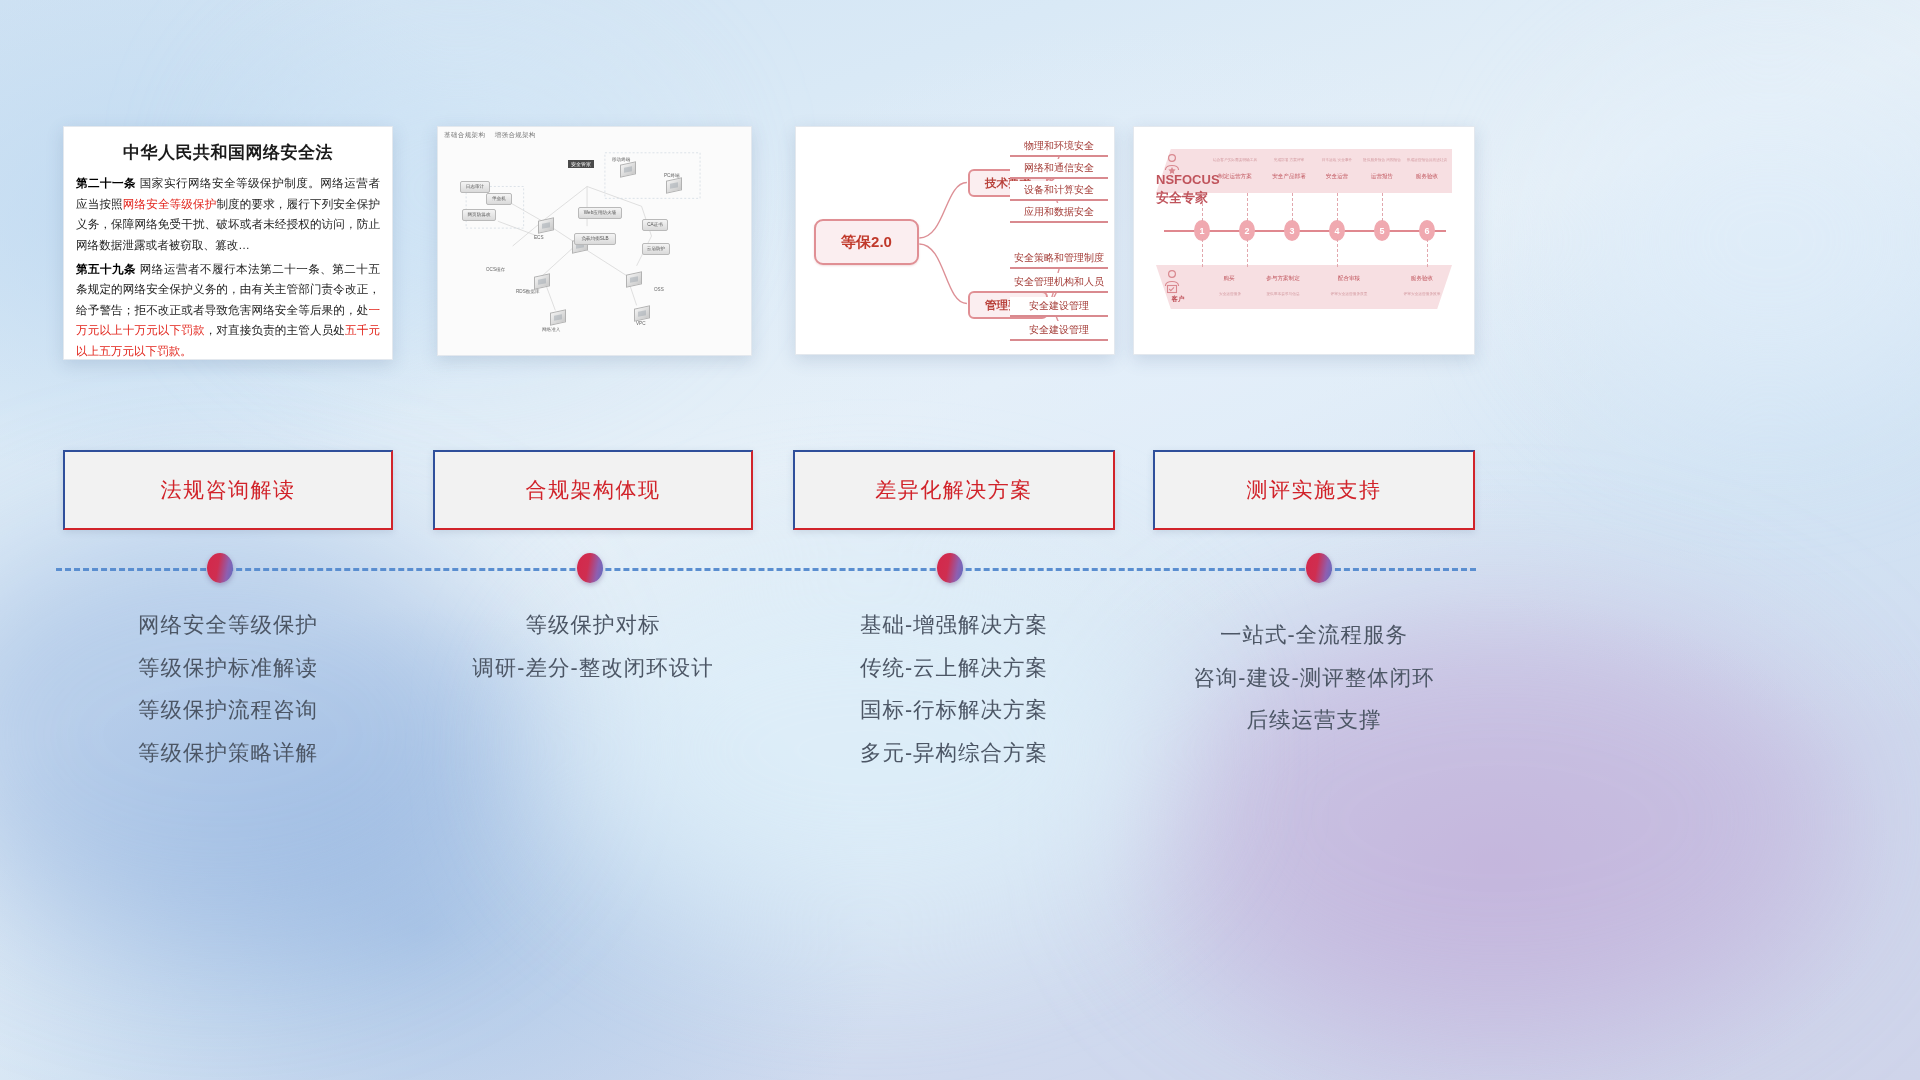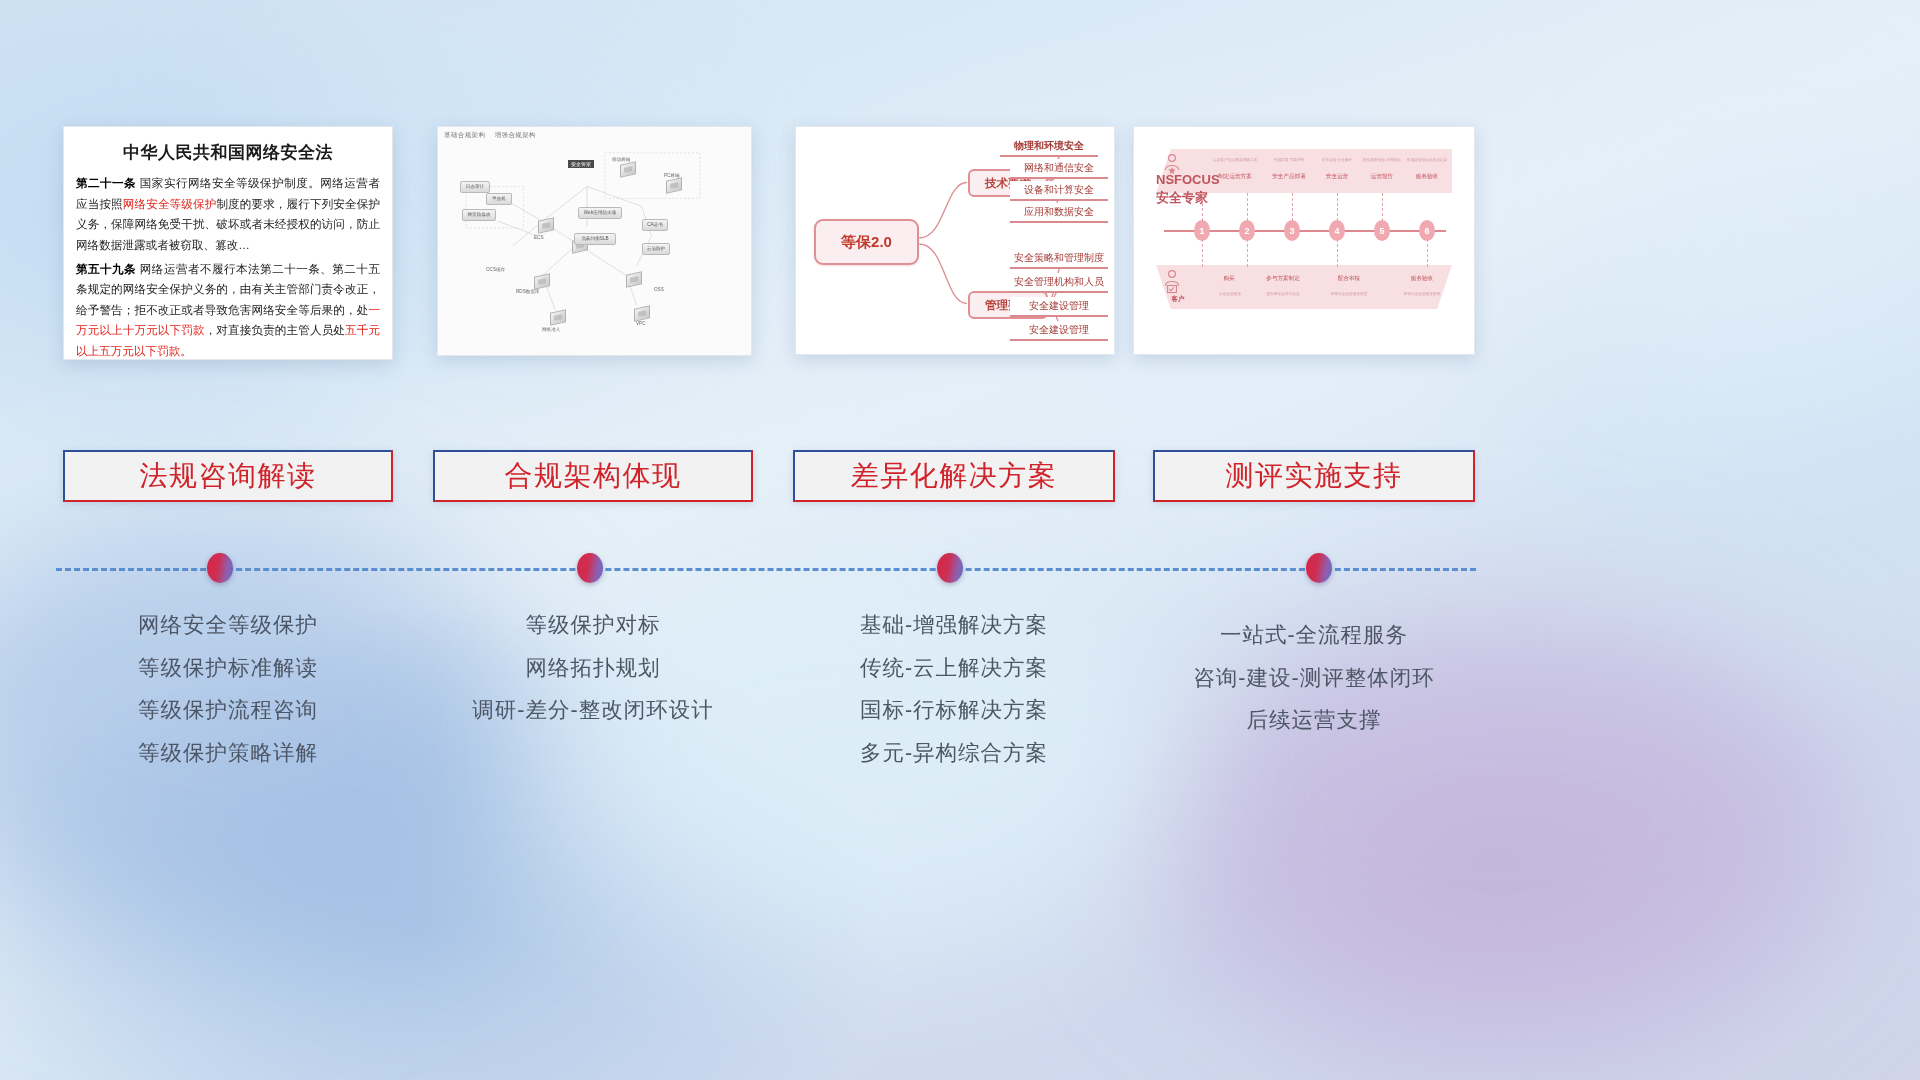--- a/index.html
+++ b/index.html
@@ -76,25 +76,25 @@
            background:#f0a9b0;color:#fff;font-size:9px;display:flex;
            align-items:center;justify-content:center;font-weight:bold;}
   .tl-t{position:absolute;font-size:5.6px;color:#c0545c;text-align:center;white-space:nowrap;}
   .tl-s{position:absolute;font-size:3.7px;color:#d39aa0;text-align:center;white-space:nowrap;}
   .tl-dash{position:absolute;width:1px;border-left:1px dashed #e2a6ac;}
   .tl-brand{position:absolute;font-size:13px;color:#c0545c;font-weight:bold;text-align:center;line-height:1.35;}
   .tl-icon{position:absolute;color:#e08f94;}
 
   
   .titles{position:absolute;top:450px;left:0;width:1920px;height:72px;}
-  .tbox{position:absolute;top:0;height:52px;background:#f2f2f2;
+  .tbox{position:absolute;top:0;height:80px;background:#f2f2f2;
         border-top:2px solid #2f4f9b;border-left:2px solid #2f4f9b;
         border-right:2px solid #d1232a;border-bottom:2px solid #d1232a;
         display:flex;align-items:center;justify-content:center;
-        font-size:28px;color:#d1232a;letter-spacing:1.5px;
+        font-size:21px;color:#d1232a;letter-spacing:1.5px;
         box-shadow:0 2px 7px rgba(60,90,130,.15);}
   #tbox-0{left:63px;  width:330px;}
   #tbox-1{left:433px; width:320px;}
   #tbox-2{left:793px; width:322px;}
   #tbox-3{left:1153px;width:322px;}
 
   
   .axis{position:absolute;top:568px;left:56px;width:1420px;height:0;
         border-top:3px dashed #5a8ed0;}
   .dot{position:absolute;width:26px;height:30px;border-radius:50%;
@@ -205,21 +205,21 @@
           <path d="M252,178 C262,178 262,157 272,157"></path>
           <path d="M252,178 C262,178 262,180 272,180"></path>
           <path d="M252,178 C262,178 262,204 272,204"></path>
         </g>
         <circle cx="254" cy="56" r="3" fill="#fff" stroke="#dd9096" stroke-width="1.2"></circle>
         <circle cx="254" cy="178" r="3" fill="#fff" stroke="#dd9096" stroke-width="1.2"></circle>
       </svg>
       <div class="mm-root">等保2.0</div>
       <div class="mm-branch" style="left:172px;top:42px;">技术要求</div>
       <div class="mm-branch" style="left:172px;top:164px;">管理要求</div>
-      <div class="mm-leaf" style="left:204px;top:10px;font-weight:bold;">物理和环境安全</div>
+      <div class="mm-leaf" style="left:214px;top:10px;">物理和环境安全</div>
       <div class="mm-leaf" style="left:214px;top:32px;">网络和通信安全</div>
       <div class="mm-leaf" style="left:214px;top:54px;">设备和计算安全</div>
       <div class="mm-leaf" style="left:214px;top:76px;">应用和数据安全</div>
       <div class="mm-leaf" style="left:214px;top:122px;">安全策略和管理制度</div>
       <div class="mm-leaf" style="left:214px;top:146px;">安全管理机构和人员</div>
       <div class="mm-leaf" style="left:214px;top:170px;">安全建设管理</div>
       <div class="mm-leaf" style="left:214px;top:194px;">安全建设管理</div>
     </div>
   </div>
 
@@ -302,21 +302,20 @@
 
 <div class="lists">
   <div class="col" id="col-0">
     <div class="item">网络安全等级保护</div>
     <div class="item">等级保护标准解读</div>
     <div class="item">等级保护流程咨询</div>
     <div class="item">等级保护策略详解</div>
   </div>
   <div class="col" id="col-1">
     <div class="item">等级保护对标</div>
-    <div class="item">网络拓扑规划</div>
     <div class="item">调研-差分-整改闭环设计</div>
   </div>
   <div class="col" id="col-2">
     <div class="item">基础-增强解决方案</div>
     <div class="item">传统-云上解决方案</div>
     <div class="item">国标-行标解决方案</div>
     <div class="item">多元-异构综合方案</div>
   </div>
   <div class="col" id="col-3" style="padding-top:10px;">
     <div class="item">一站式-全流程服务</div>

